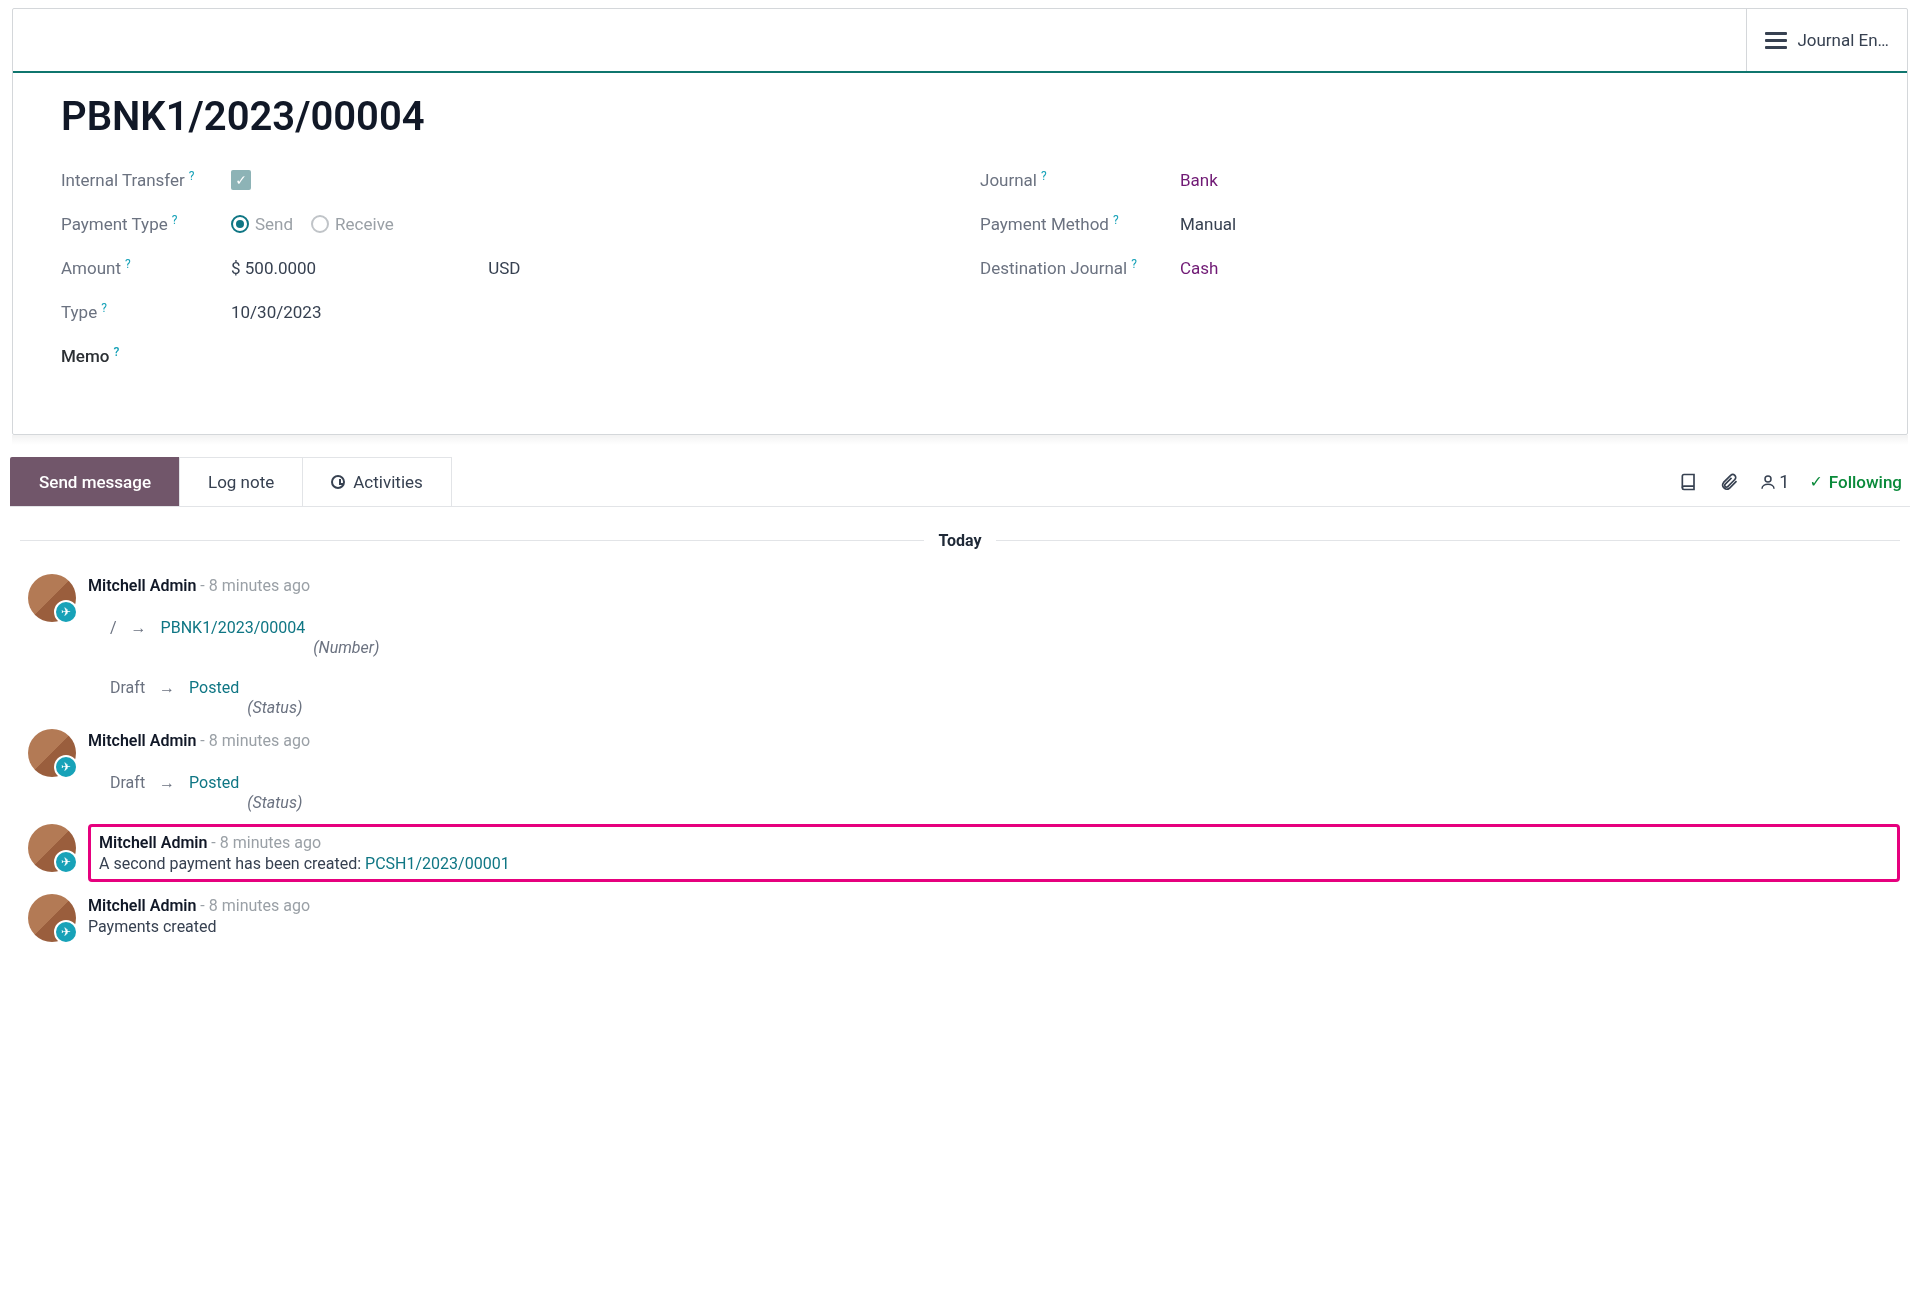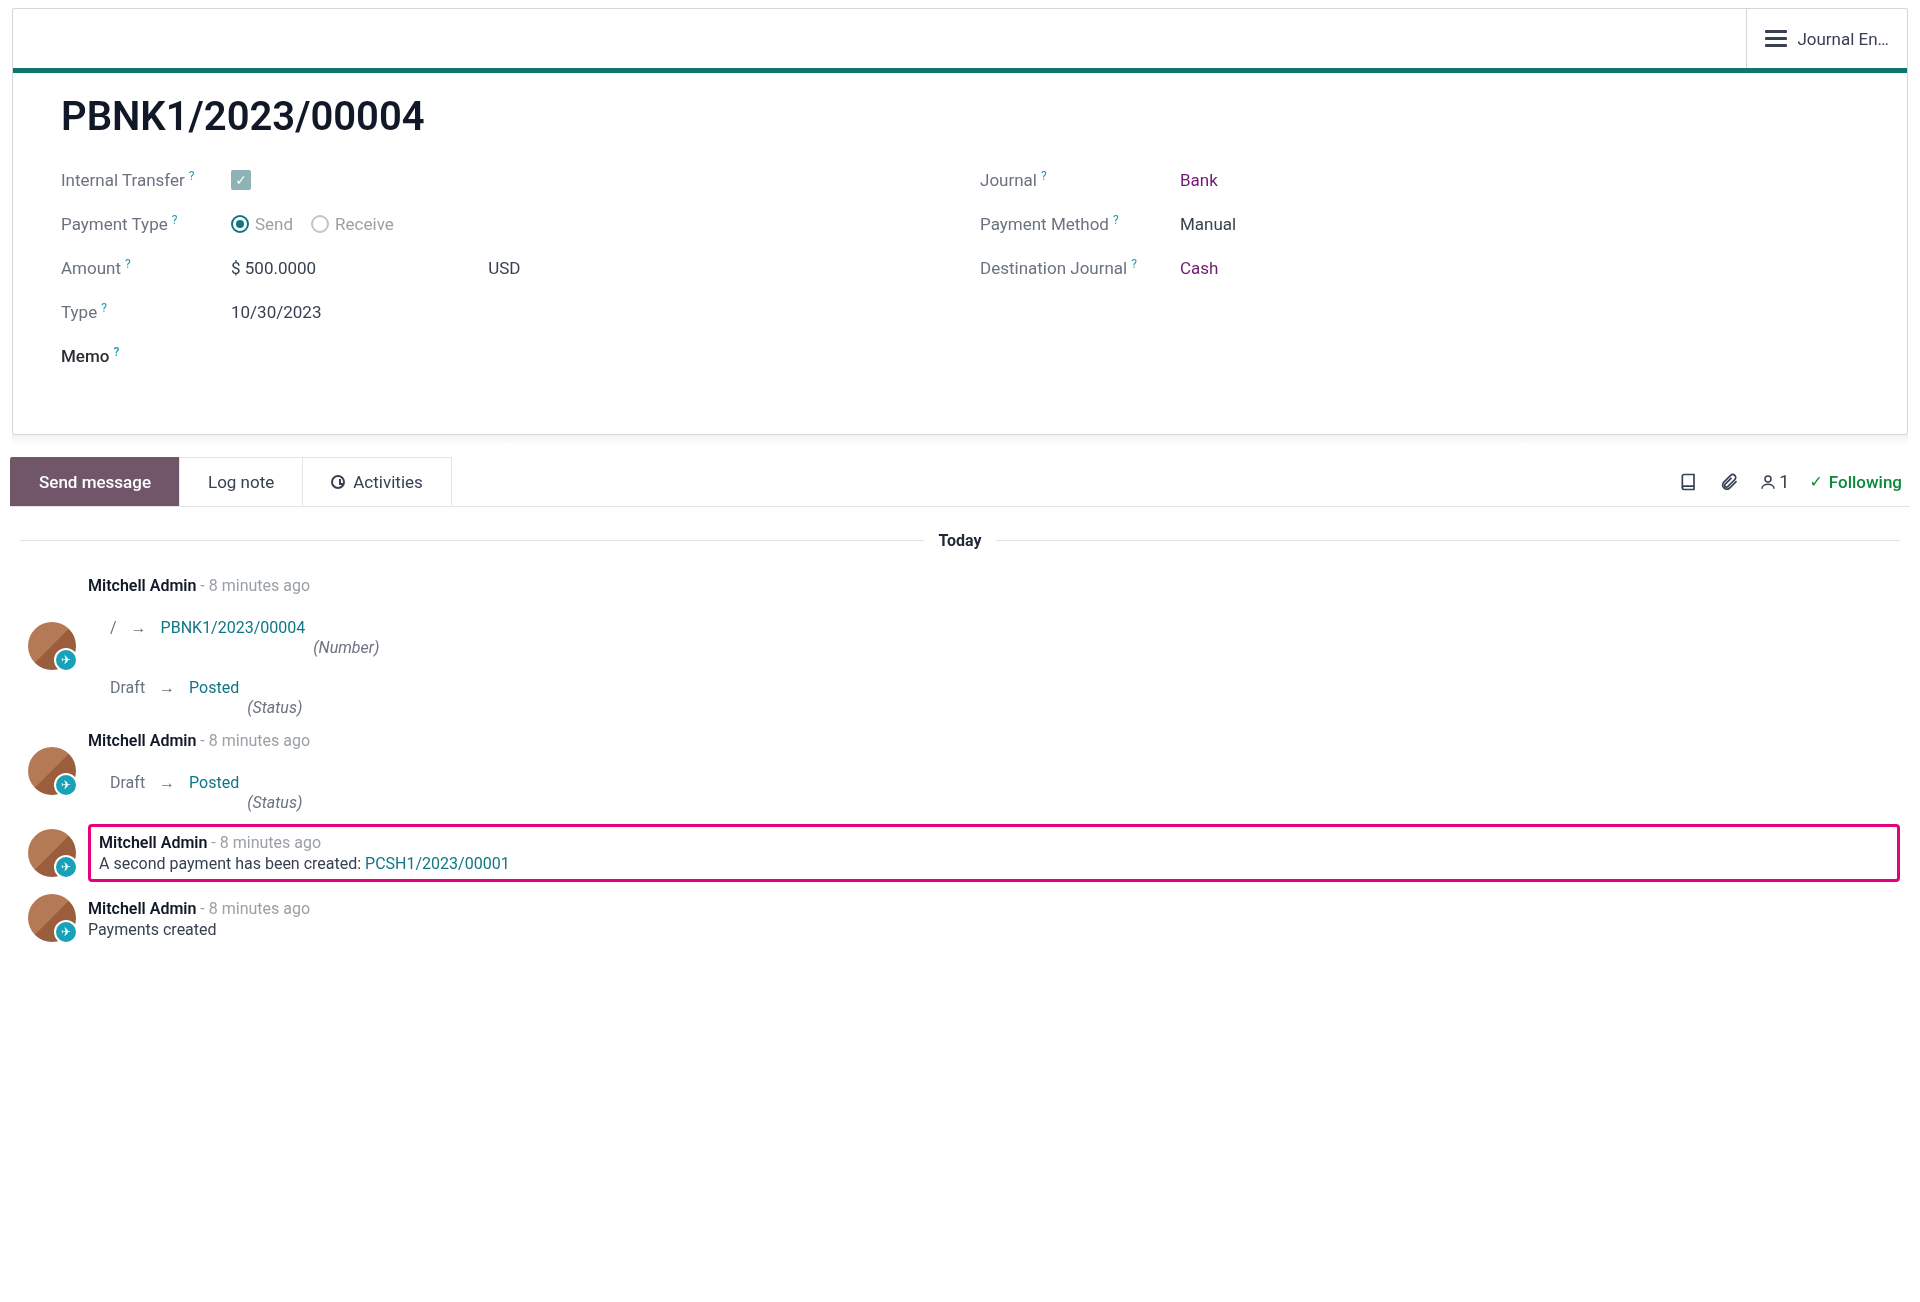--- a/index.html
+++ b/index.html
@@ -10,21 +10,21 @@
     font-size: 15px;
   }
   .card {
     margin: 8px 12px 0 12px;
     border: 1px solid #d4d7da;
     border-radius: 2px;
     background: #fff;
   }
   .card-header {
     display: flex;
-    border-bottom: 5px solid #0f766e;
+    border-bottom: 2px solid #0f766e;
     height: 64px;
   }
   .card-header-spacer { flex: 1; }
   .journal-entries-btn {
     display: flex;
     align-items: center;
     gap: 10px;
     padding: 0 18px;
     border-left: 1px solid #d4d7da;
     cursor: pointer;
@@ -247,21 +247,21 @@
   .today-sep .label {
     font-weight: 700;
     color: #1f2937;
     font-size: 16px;
   }
 
   .msg {
     display: flex;
     gap: 12px;
     padding: 4px 0 8px 8px;
-    align-items: center;
+    align-items: flex-start;
   }
   .avatar {
     width: 48px;
     height: 48px;
     border-radius: 50%;
     background: linear-gradient(135deg,#b37a55 0, #b37a55 50%, #9a5e3d 50%);
     position: relative;
     flex-shrink: 0;
   }
   .avatar::after {

